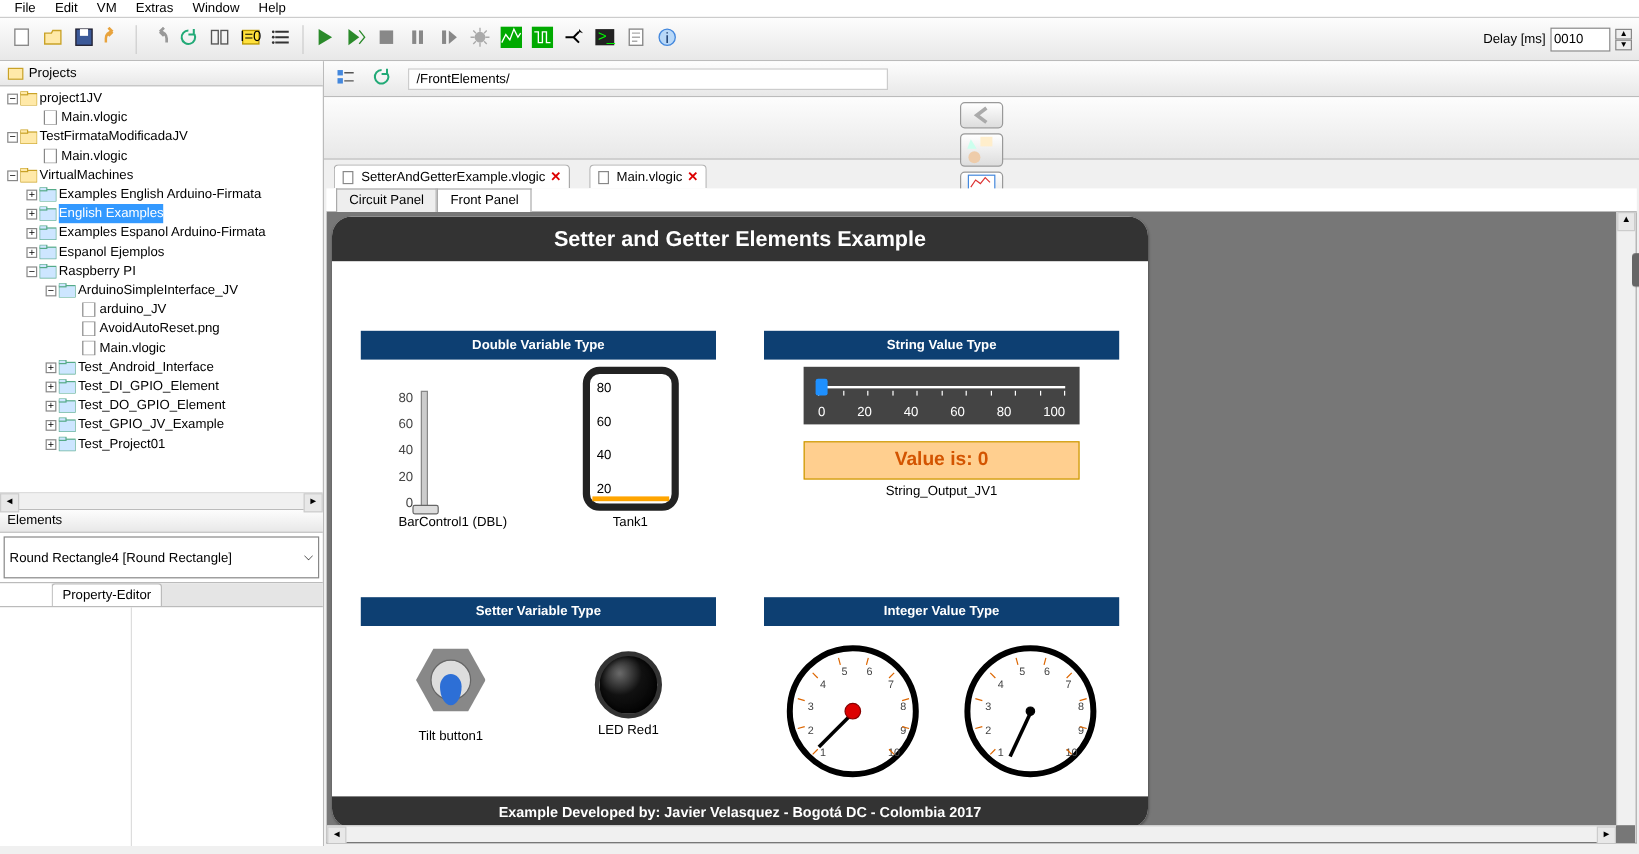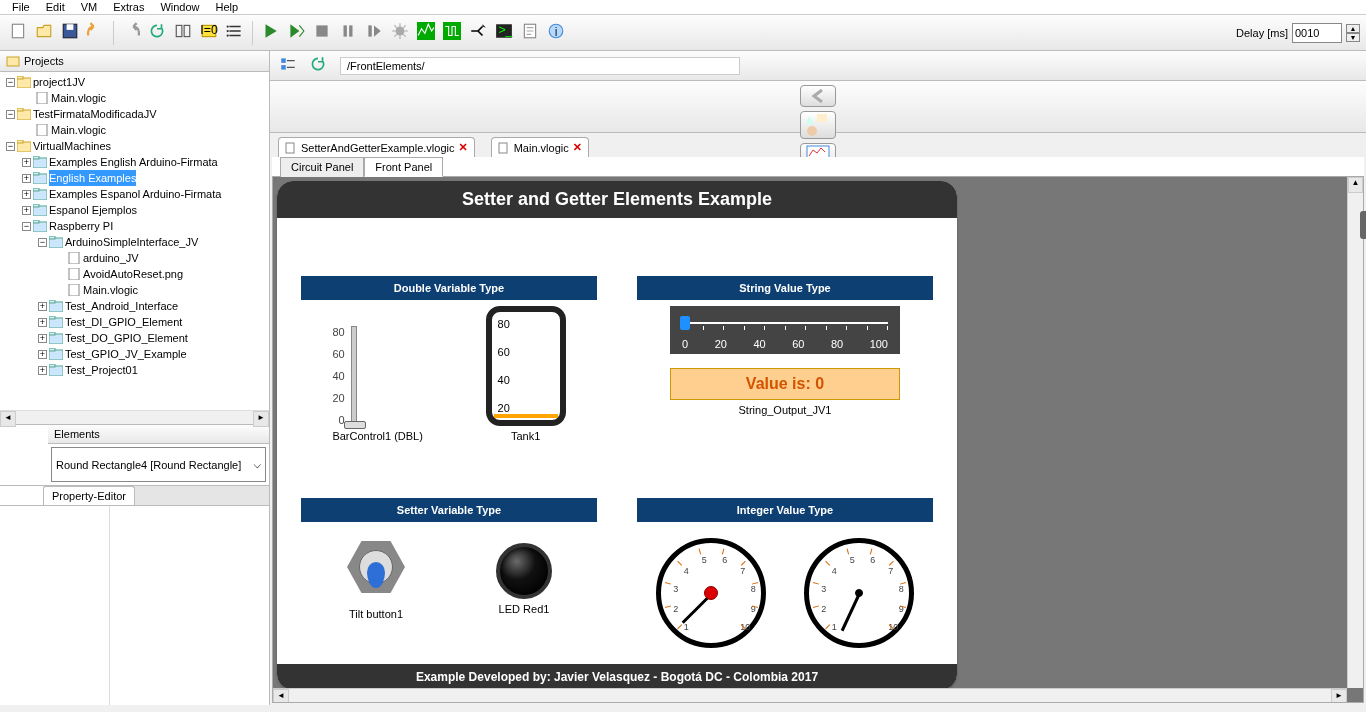--- a/index.html
+++ b/index.html
@@ -29,21 +29,21 @@
 .tree li { white-space: nowrap; line-height: 16px; display: block; }
 .tree li > .row { display: flex; align-items: center; gap: 2px; padding: 0 2px; cursor: default; }
 .tree .exp { width: 9px; height: 9px; border: 1px solid #888; background: #fff; font-size: 9px; line-height: 7px; text-align: center; color: #000; cursor: pointer; flex-shrink: 0; }
 .tree .sp { width: 11px; display: inline-block; }
 .tree .ico { width: 14px; height: 12px; flex-shrink: 0; }
 .tree .sel { background: #3399ff; color: #fff; }
 .tree-scroll { height: 14px; background: #f0f0f0; border-top: 1px solid #ddd; position: relative; }
 .tree-scroll::before, .tree-scroll::after { content: "◄"; position: absolute; width: 14px; height: 14px; background: #e8e8e8; border: 1px solid #ccc; font-size: 8px; text-align: center; line-height: 12px; }
 .tree-scroll::after { content: "►"; right: 0; }
 
-.elements-panel { border-top: 1px solid #bbb; padding-left: 48px; }
+.elements-panel { border-top: 1px solid #bbb; }
 .combo { margin: 3px; border: 1px solid #888; height: 35px; display: flex; align-items: center; padding: 0 4px; background: #fff; justify-content: space-between; }
 .combo::after { content: "⌵"; font-size: 10px; }
 
 .prop-tab { border-top: 1px solid #bbb; }
 .tab-strip { display: flex; background: #e5e5e5; margin-left: 43px; }
 .tab-b { padding: 3px 8px; border: 1px solid #bbb; border-bottom: none; background: #fff; border-radius: 3px 3px 0 0; margin-right: -1px; }
 .prop-body { height: 200px; border-top: 1px solid #bbb; background: #fff; display: flex; }
 .prop-body .c1 { width: 110px; border-right: 1px solid #ddd; }
 
 .rightcol { flex: 1; display: flex; flex-direction: column; background: #f0f0f0; position: relative; }

